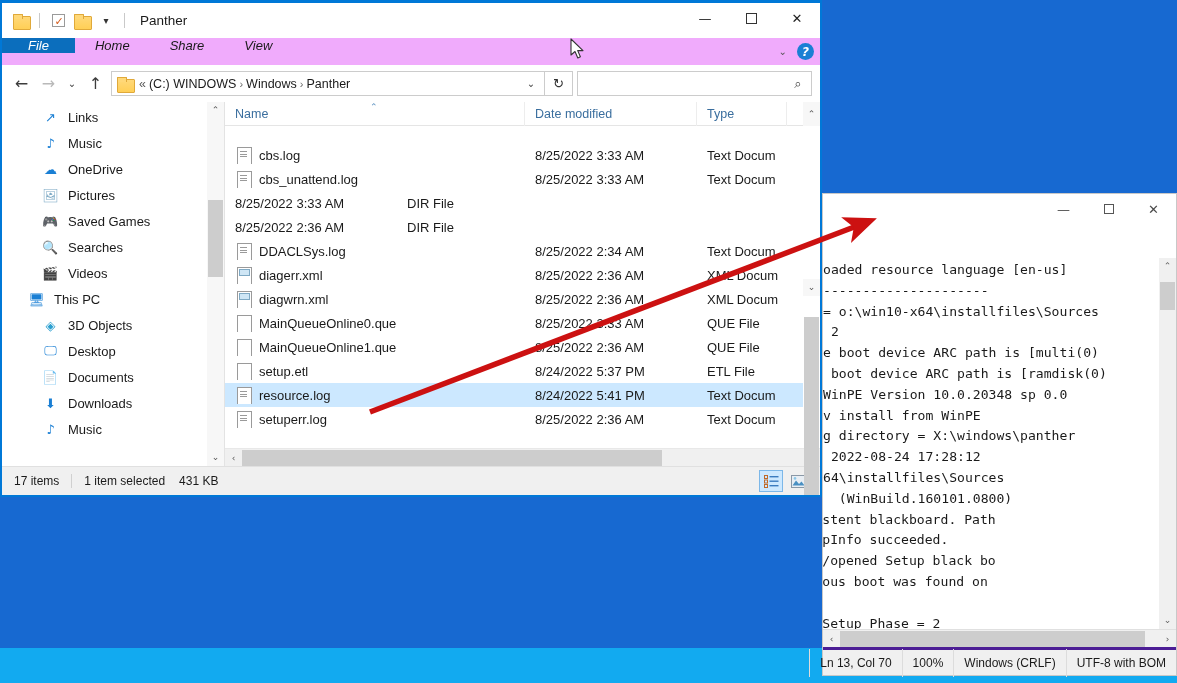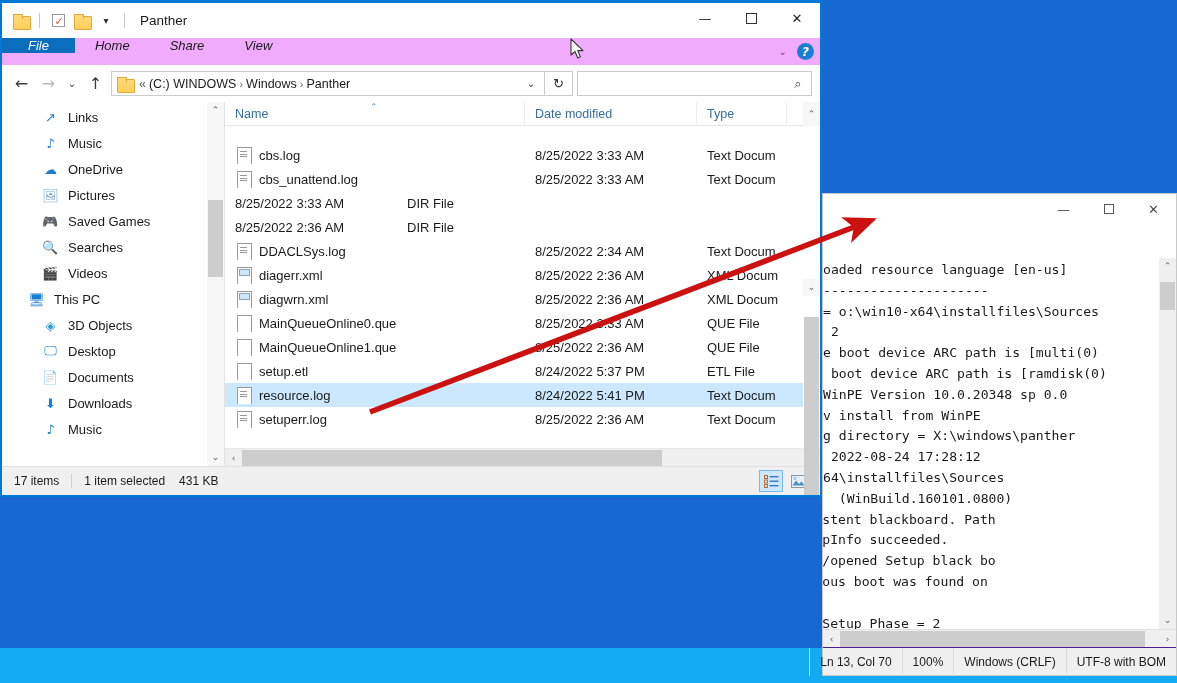--- a/index.html
+++ b/index.html
@@ -61,21 +61,21 @@
     font-family: "DejaVu Sans", sans-serif; }
   #np-vthumb { position: absolute; top: 24px; left: 1px; width: 15px; height: 28px;
     background: #cdcdcd; }
   #np-hscroll-row { height: 18px; background: #f0f0f0; display: flex;
     align-items: center; flex: 0 0 auto; border-top: 1px solid #e0e0e0;}
   #np-hthumb { height: 16px; background: #cdcdcd; }
   #np-statusbar {
     height: 28px; background: #f0f0f0; flex: 0 0 auto;
     display: flex; align-items: center; justify-content: flex-end;
     font-size: 12px; color: #1a1a1a;
-    border-top: 1px solid #4c1d95;
+    border-top: 3px solid #4c1d95;
     padding-left: 32px;
   }
   .np-stat { padding: 0 10px; height: 28px; display:flex; align-items:center;
     border-left: 1px solid #dcdcdc; white-space: nowrap; }
 
   
   #explorer {
     position: absolute; left: 0; top: 0;
     width: 822px; height: 497px;
     background: #ffffff;

